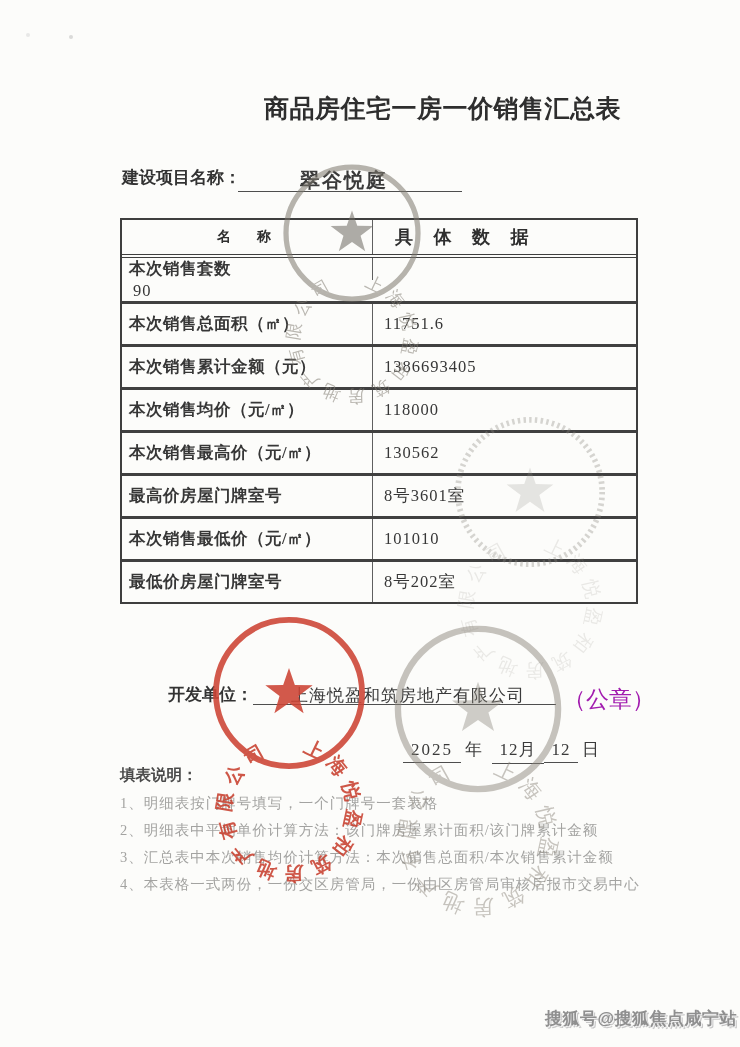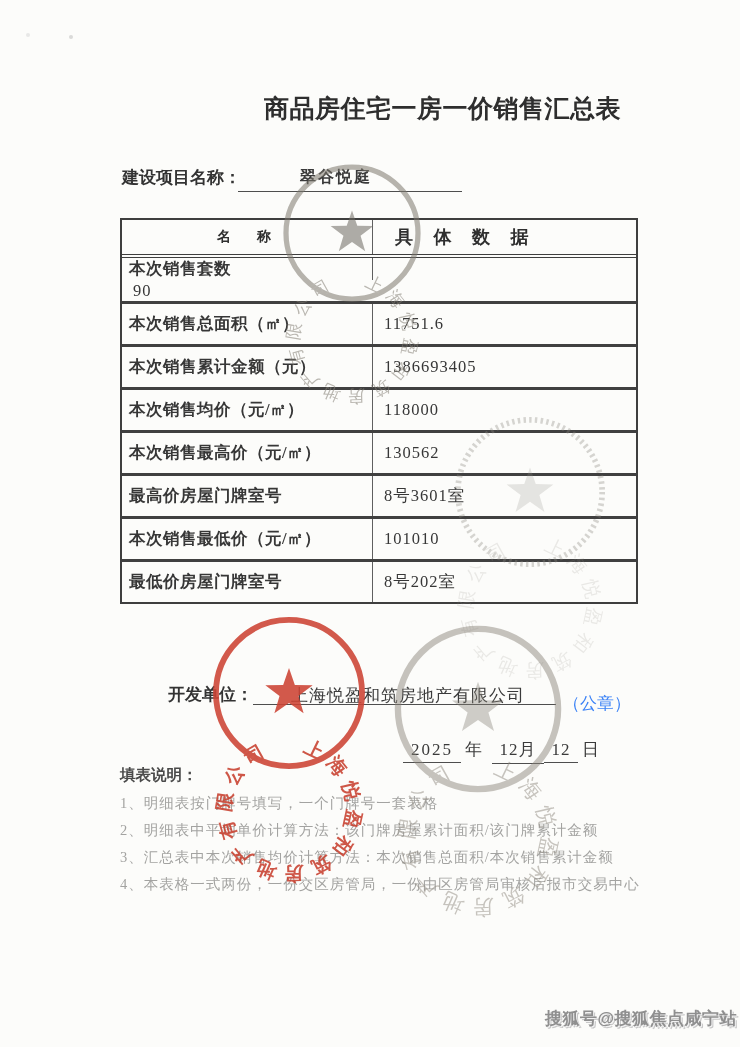--- a/index.html
+++ b/index.html
@@ -20,21 +20,21 @@
     color:#2e2e2e; white-space:nowrap;
   }
 
   .project-line { position:absolute; left:122px; top:166px; font-size:17px; }
   .project-label { font-weight:700; color:#333; }
   .project-underline {
     position:absolute; left:238px; top:191px; width:224px; height:1px;
     background:#4e4e4e;
   }
   .project-name {
-    position:absolute; left:300px; top:167px; font-size:16px;
+    position:absolute; left:300px; top:167px; font-size:20px;
     letter-spacing:2px; color:#3a3a3a; font-weight:600;
   }
 
   
   .sum-table {
     position:absolute; left:120px; top:218px; width:518px;
     border:2px solid #3e3e3e; background:transparent;
   }
   .t-row { display:flex; height:43px; border-top:3px solid #404040; }
   .t-row.header { height:38px; border-top:none; border-bottom:4px double #3e3e3e; }
@@ -44,21 +44,21 @@
   .c2 { flex:1; padding-left:11px; }
   .header .c1 { justify-content:center; font-weight:700; font-size:14px; letter-spacing:6px; color:#2f2f2f; padding-left:0; }
   .header .c2 { font-weight:700; font-size:18px; letter-spacing:8px; color:#2f2f2f; padding-left:22px; }
   .row-label { font-weight:600; letter-spacing:0.5px; }
   .row-value { letter-spacing:1px; }
 
   
   .dev-label { position:absolute; left:168px; top:683px; font-size:17px; font-weight:700; color:#333; }
   .dev-underline { position:absolute; left:253px; top:704px; width:303px; height:1px; background:#4e4e4e; }
   .dev-name { position:absolute; left:291px; top:684px; font-size:17px; letter-spacing:1px; color:#3a3a3a; }
-  .dev-seal-suffix { position:absolute; left:563px; top:684px; font-size:17px; color:#3b82f6;margin-top:8px; }
+  .dev-seal-suffix { position:absolute; left:563px; top:684px; font-size:23px; color:#a21caf; }
 
   .date-line { position:absolute; left:403px; top:738px; font-size:17px; color:#3a3a3a; display:flex; align-items:baseline; }
   .date-seg { display:inline-block; text-align:center; border-bottom:1px solid #4e4e4e; padding-bottom:2px; }
   .seg-year { min-width:58px; letter-spacing:2px; }
   .seg-month { min-width:52px; margin-left:6px; letter-spacing:1px; }
   .seg-day { min-width:34px; letter-spacing:1px; }
   .date-unit { margin:0 4px; }
 
   
   .notes-heading { position:absolute; left:120px; top:765px; font-size:15.5px; font-weight:700; color:#4a4a4a; }

